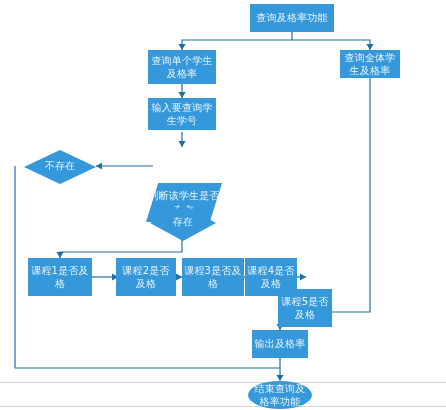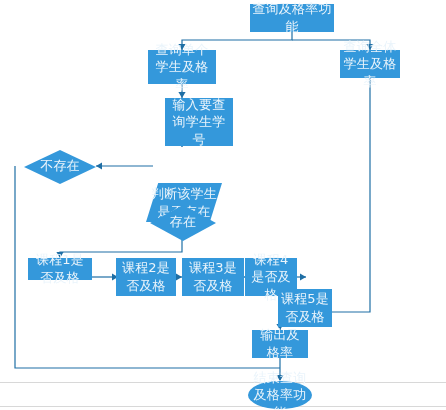--- a/index.html
+++ b/index.html
@@ -25,21 +25,21 @@
     height: 410px;
   }
   .node {
     position: absolute;
     box-sizing: border-box;
     display: flex;
     align-items: center;
     justify-content: center;
     text-align: center;
     color: #eaf4fb;
-    font-size: 13px;
+    font-size: 10px;
     line-height: 1.35;
     letter-spacing: 0.2px;
     padding: 2px;
     z-index: 3;
   }
   .node .txt {
     display: block;
     width: 100%;
     word-break: break-all;
   }
@@ -132,40 +132,40 @@
   </div>
 
   <div class="node rect" style="left:148px;top:50px;width:68px;height:34px;">
     <span class="txt">查询单个学生及格率</span>
   </div>
 
   <div class="node rect" style="left:340px;top:50px;width:60px;height:28px;">
     <span class="txt">查询全体学生及格率</span>
   </div>
 
-  <div class="node rect" style="left:148px;top:98px;width:68px;height:48px;margin-left:17px;">
+  <div class="node rect" style="left:148px;top:98px;width:68px;height:32px;">
     <span class="txt">输入要查询学生学号</span>
   </div>
 
   <div class="node para" style="left:146px;top:147px;width:76px;height:39px;">
     <span class="shape"></span>
     <span class="txt">判断该学生是否存在</span>
   </div>
 
   <div class="node diamond" style="left:24px;top:150px;width:72px;height:34px;">
     <span class="shape"></span>
     <span class="txt">不存在</span>
   </div>
 
   <div class="node diamond" style="left:150px;top:205px;width:66px;height:36px;">
     <span class="shape"></span>
     <span class="txt">存在</span>
   </div>
 
-  <div class="node rect" style="left:28px;top:258px;width:64px;height:22px;">
+  <div class="node rect" style="left:28px;top:258px;width:64px;height:38px;">
     <span class="txt">课程1是否及格</span>
   </div>
 
   <div class="node rect" style="left:116px;top:258px;width:60px;height:38px;">
     <span class="txt">课程2是否及格</span>
   </div>
 
   <div class="node rect" style="left:182px;top:258px;width:62px;height:38px;">
     <span class="txt">课程3是否及格</span>
   </div>

